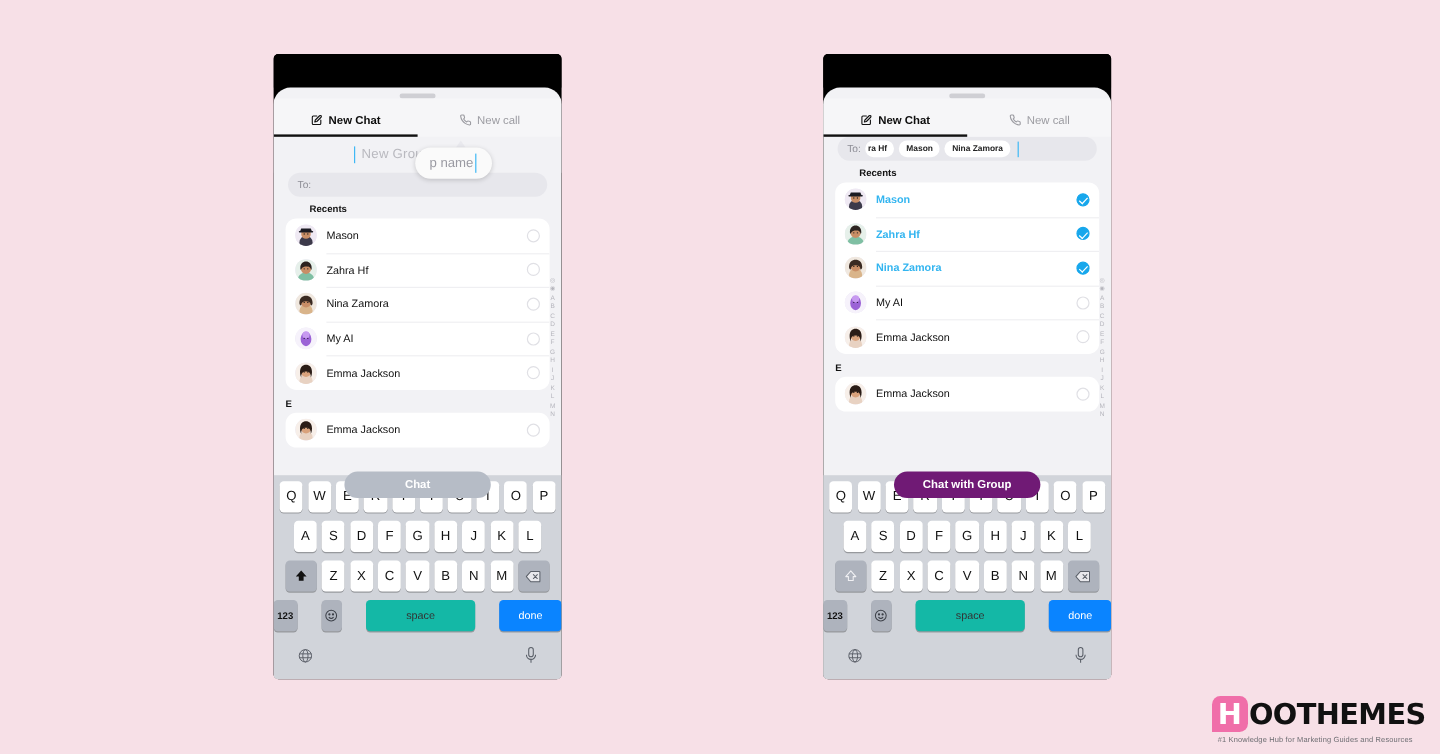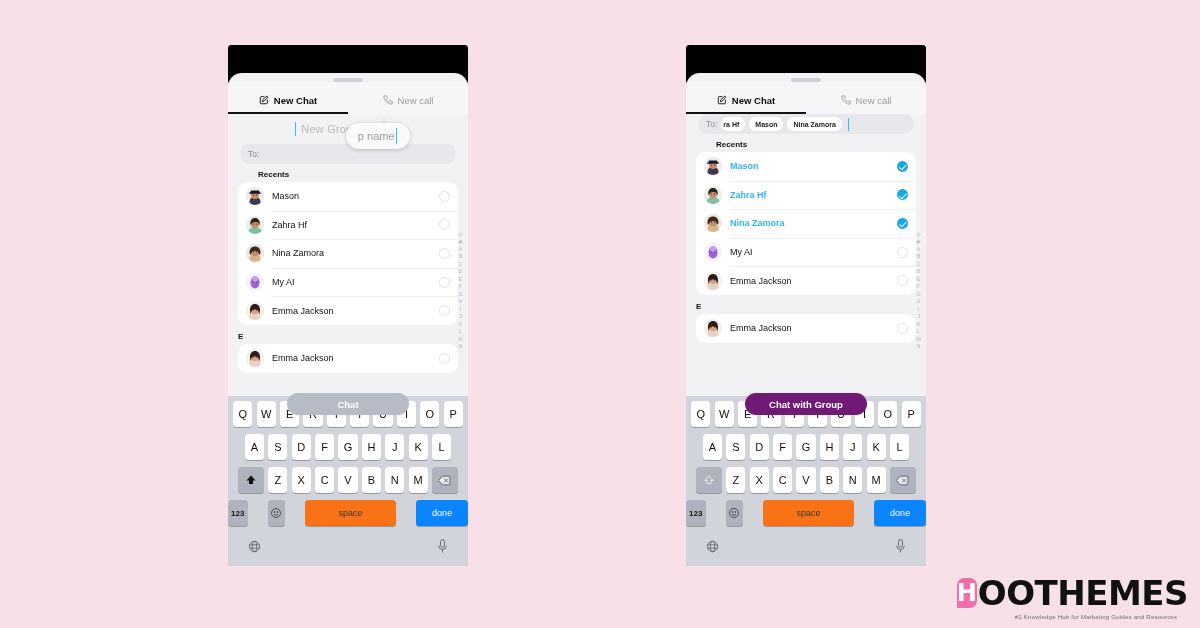--- a/index.html
+++ b/index.html
@@ -273,21 +273,21 @@
   .krow.r2 { padding: 0 10px; }
   .key.wide { width: 26px; background: #aeb3bd; }
   .key.shift-filled { background: #aeb3bd; }
   .key.shift-outline { background: #aeb3bd; }
   .krow.r4 { gap: 20px; justify-content: center; }
   .key.num {
     width: 26px; background: #aeb3bd;
     font-size: 8px; font-weight: bold; color: #111;
   }
   .key.emoji { width: 23px; background: #aeb3bd; font-size: 11px; }
-  .key.space { width: 122px; background:#f97316; font-size: 9px; color: #333; }
+  .key.space { width: 122px; background:#14b8a6; font-size: 9px; color: #333; }
   .key.done { width: 69px; background: #0a84ff; color: #fff; font-size: 9px; }
   .kbar {
     display: flex;
     align-items: center;
     justify-content: space-between;
     padding: 6px 20px 0 20px;
     color: #5a5f68;
   }
 
   
@@ -344,21 +344,21 @@
     margin-right: 1px;
   }
   .logo-h span {
     font-size: 24px;
     font-weight: bold;
     color: #fff;
     line-height: 1;
     font-family: "DejaVu Sans", sans-serif;
   }
   .logo-text {
-    font-size: 34px;
+    font-size: 24px;
     font-weight: bold;
     letter-spacing: -.5px;
     color: #111;
     font-family: "DejaVu Sans", sans-serif;
     line-height: 1;
   }
   .logo-tag {
     font-size: 6.2px;
     color: #6d6d72;
     letter-spacing: .15px;

